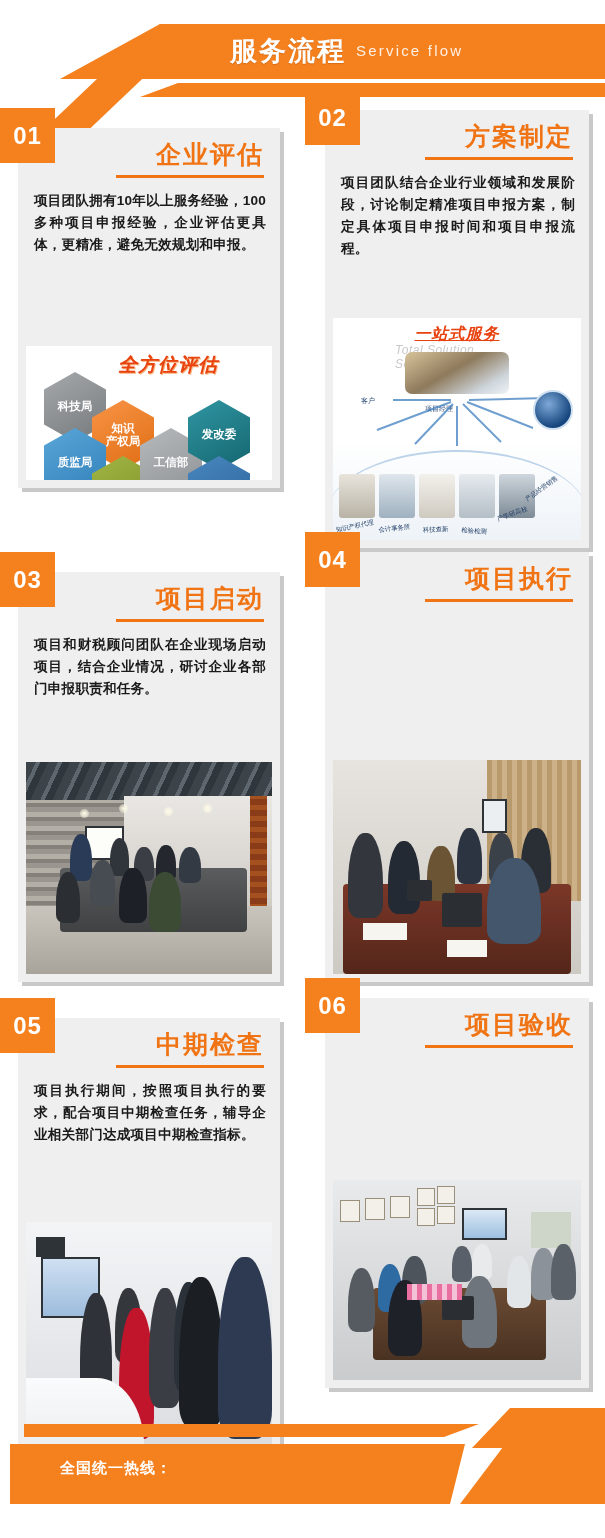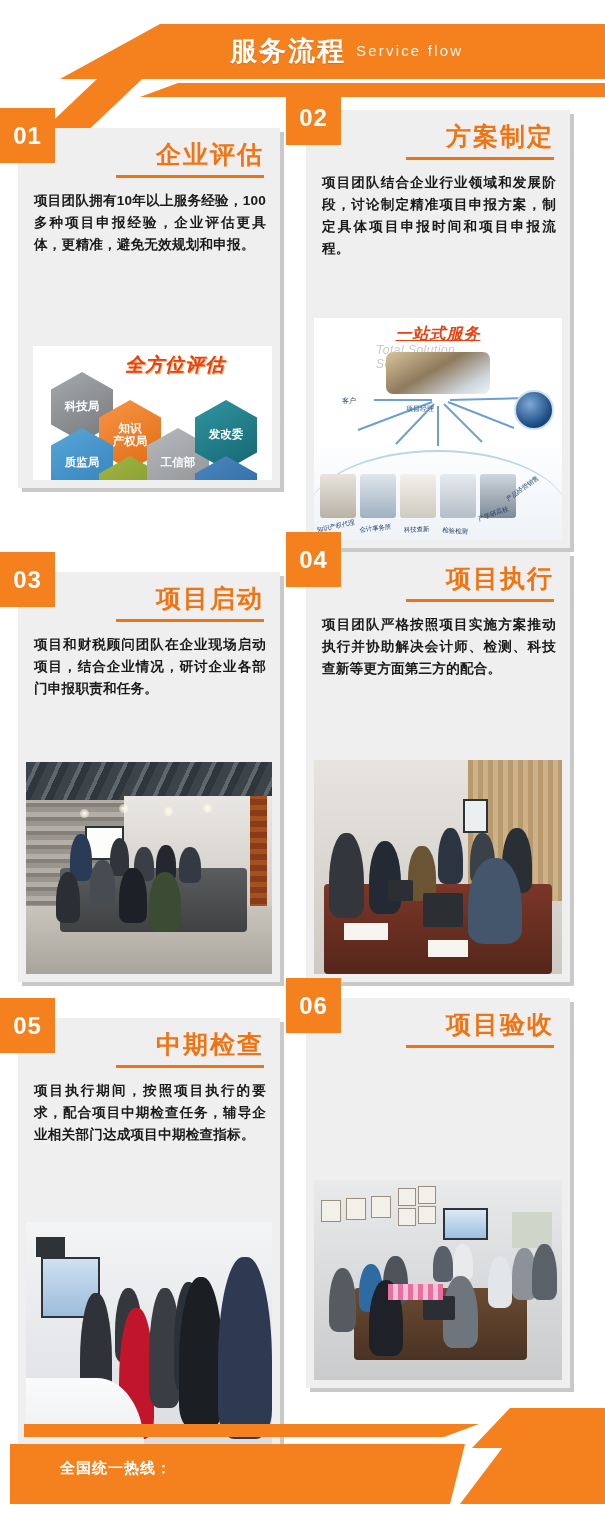--- a/index.html
+++ b/index.html
@@ -43,21 +43,21 @@
     font-size: 15px; color: #fdf0e4; letter-spacing: 2.2px;
   }
 
   
   .card {
     position: absolute;
     background: #efefef;
     box-shadow: 4px 4px 0 0 #c9c9c9;
   }
   .card.left  { left: 18px;  width: 262px; }
-  .card.right { left: 306px; width: 264px; padding-left: 24px; }
+  .card.right { left: 325px; width: 264px; padding-left: 24px; }
 
   .badge {
     position: absolute; left: -18px; top: -20px;
     width: 55px; height: 55px;
     background: #f5801e; color: #fff;
     font-size: 24px; font-weight: bold;
     display: flex; align-items: center; justify-content: center;
     letter-spacing: 1px; z-index: 5;
   }
   .card.right .badge { left: -20px; }
@@ -188,21 +188,21 @@
     <div class="hdr-title-cn">服务流程</div>
     <div class="hdr-title-en">Service flow</div>
   </div>
 
   <div class="card left" style="top:128px; height:360px;">
     <div class="badge">01</div>
     <div class="card-title">企业评估</div>
     <div class="title-rule"></div>
     <div class="card-body">项目团队拥有10年以上服务经验，100多种项目申报经验，企业评估更具体，更精准，避免无效规划和申报。</div>
 
-    <div class="card-media" style="top:218px;margin-left:7px;">
+    <div class="card-media" style="top:218px;">
       <div class="hexwrap">
         <div class="hex-title">全方位评估</div>
         <div class="hex" style="left:18px;  top:26px;  background:linear-gradient(150deg,#a5a9ac,#76797c);">
             <span>科技局</span>
           </div>
         <div class="hex" style="left:66px;  top:54px;  background:linear-gradient(150deg,#f79446,#e06c12);">
             <span style="white-space:pre-line">知识
 产权局</span>
           </div>
         <div class="hex" style="left:18px;  top:82px;  background:linear-gradient(150deg,#5aa6d8,#2f7fb8);text-align:right;">
@@ -298,21 +298,20 @@
         <div class="ph-person" style="left:50%; top:52%; width:13%; height:28%; background:#3c4b33;"></div>
         <div class="ph-person" style="left:12%; top:52%; width:10%; height:24%; background:#2b2f34;"></div>
       </div>
     </div>
   </div>
 
   <div class="card right" style="top:552px; height:430px;">
     <div class="badge">04</div>
     <div class="card-title">项目执行</div>
     <div class="title-rule"></div>
-    <div class="card-body">项目团队严格按照项目实施方案推动执行并协助解决会计师、检测、科技查新等更方面第三方的配合。</div>
 
     <div class="card-media" style="top:208px;">
       <div class="photo">
         <div class="ph-grad" style="background:linear-gradient(#e7e4df,#cdc9c3);"></div>
         <div class="ph-curtain" style="right:0; width:38%; top:0; bottom:34%;"></div>
         <div class="ph-screen" style="left:60%; top:18%; width:10%; height:16%; background:#eceff2;"></div>
         <div class="ph-table" style="left:4%; right:4%; bottom:0; height:42%; background:linear-gradient(#7b3728,#54261a);"></div>
         <div class="ph-person" style="left:6%;  top:34%; width:14%; height:40%; background:#33373d;"></div>
         <div class="ph-person" style="left:22%; top:38%; width:13%; height:34%; background:#242a33;"></div>
         <div class="ph-person" style="left:38%; top:40%; width:11%; height:26%; background:#6b5434;"></div>

